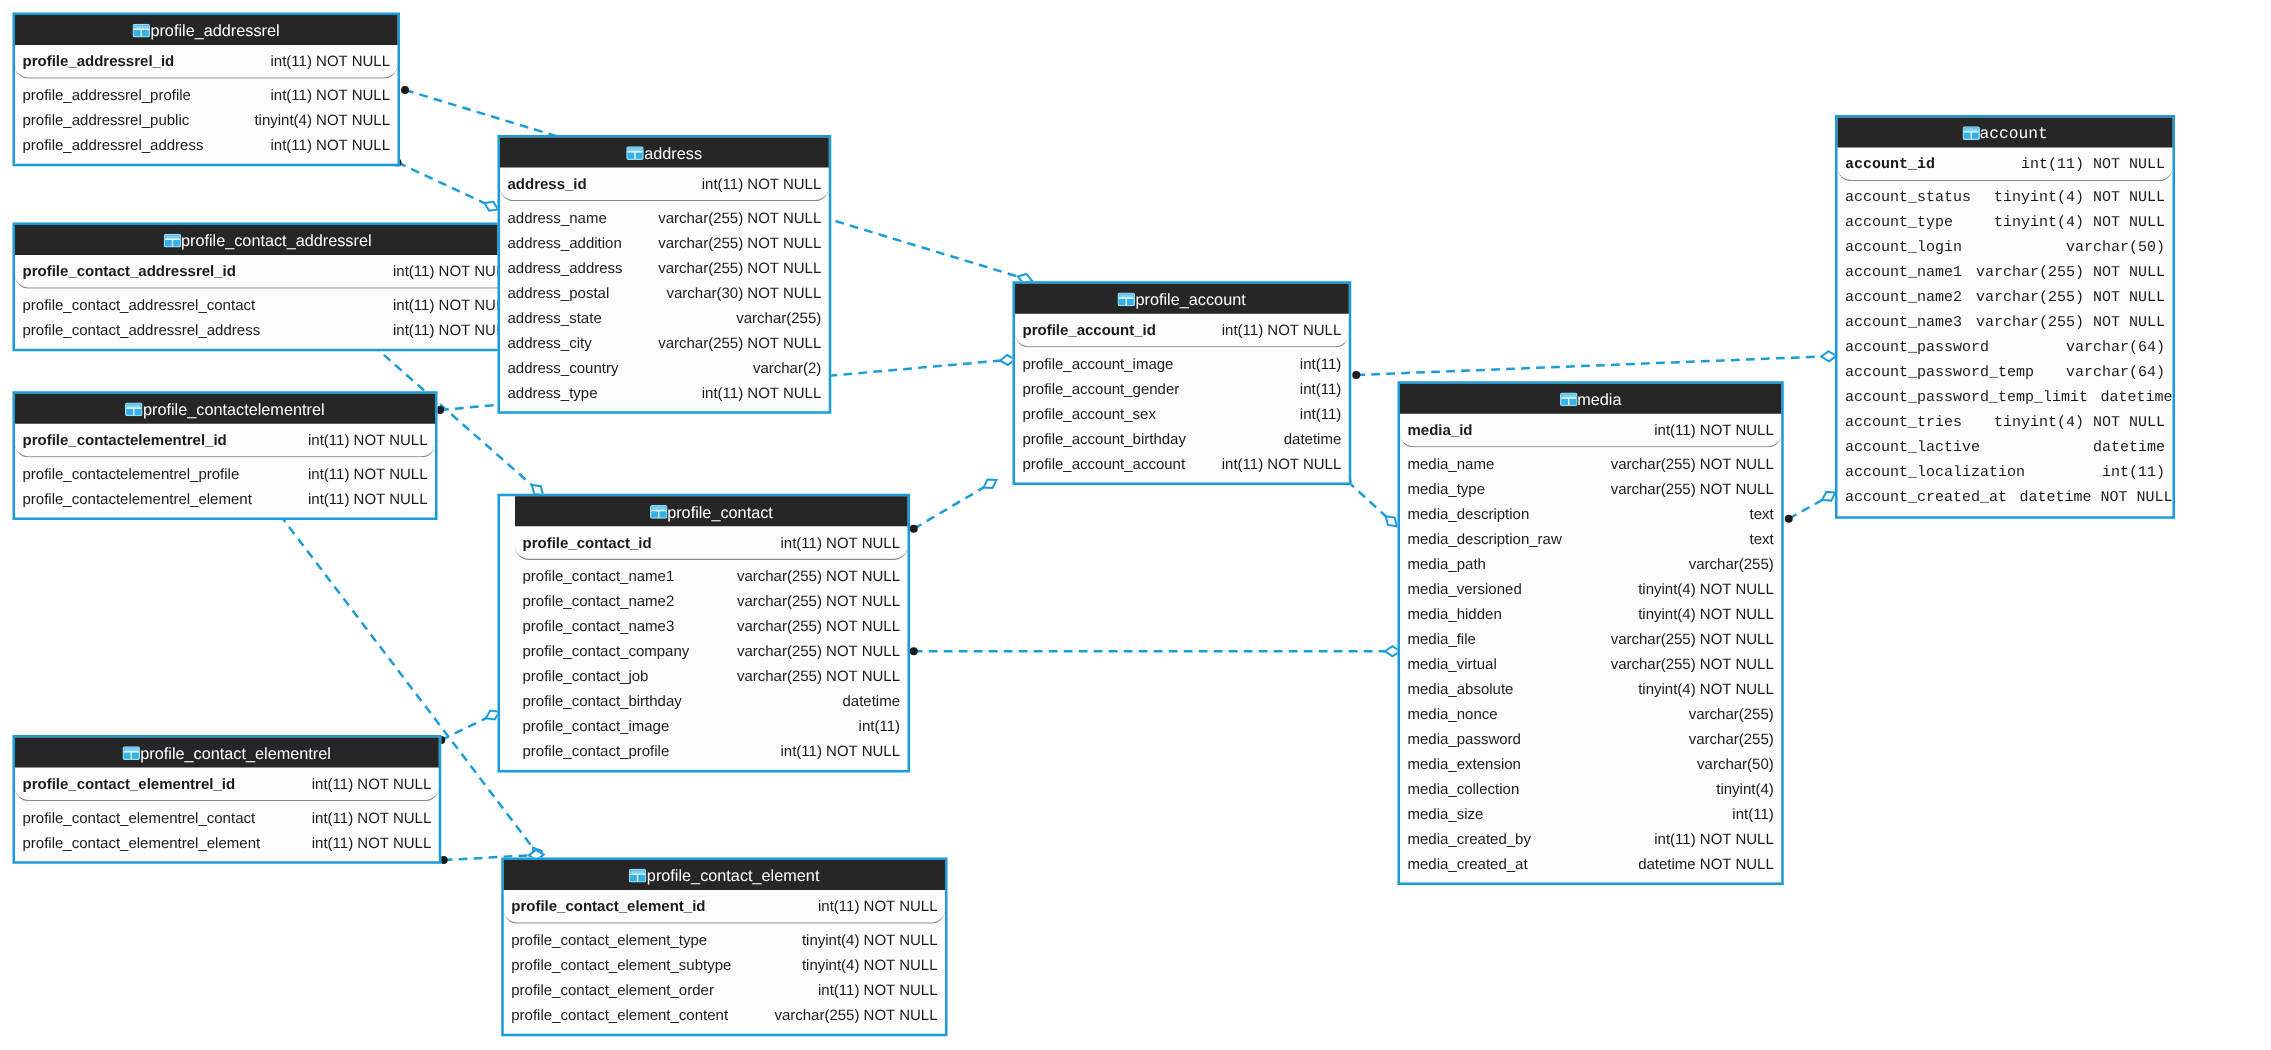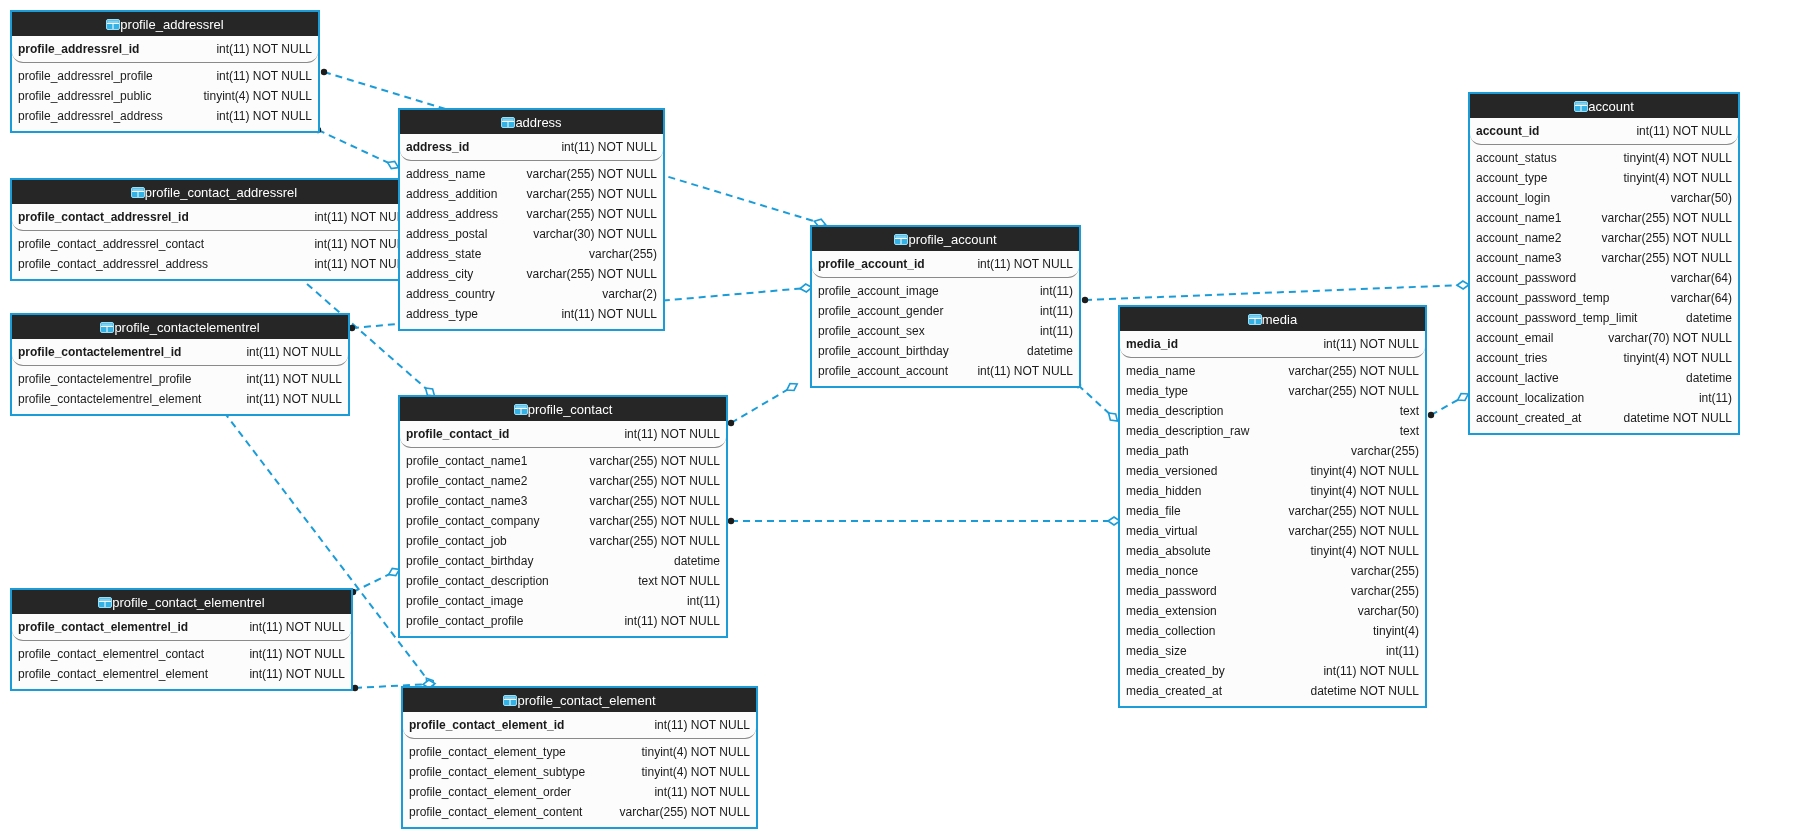--- a/index.html
+++ b/index.html
@@ -268,21 +268,21 @@
           <div class="col-row">
             <span class="col-name">address_country</span>
             <span class="col-type">varchar(2)</span>
           </div>
           <div class="col-row">
             <span class="col-name">address_type</span>
             <span class="col-type">int(11) NOT NULL</span>
           </div>
         </div>
       </div>
-      <div class="table-box" style="left: 398px; top: 395px; width: 330px;">
+      <div class="table-box" style="left: 398px; top: 395px; width: 330px; padding-left: 12px;">
         <div class="table-head">
           <span class="table-icon">
             <svg width="14" height="11" viewBox="0 0 14 11">
               <rect x="0.5" y="0.5" width="13" height="10" rx="1.5" fill="#35b2e5" stroke="#9adef6" stroke-width="1"></rect>
               <rect x="1.5" y="1.5" width="11" height="3" fill="#7fd2f2"></rect>
               <line x1="1" y1="4.5" x2="13" y2="4.5" stroke="#ffffff" stroke-width="1"></line>
               <line x1="7" y1="4.5" x2="7" y2="10" stroke="#ffffff" stroke-width="1"></line>
             </svg>
           </span>
           <span class="table-title">profile_contact</span>
@@ -310,24 +310,20 @@
           </div>
           <div class="col-row">
             <span class="col-name">profile_contact_job</span>
             <span class="col-type">varchar(255) NOT NULL</span>
           </div>
           <div class="col-row">
             <span class="col-name">profile_contact_birthday</span>
             <span class="col-type">datetime</span>
           </div>
           <div class="col-row">
-            <span class="col-name">profile_contact_description</span>
-            <span class="col-type">text NOT NULL</span>
-          </div>
-          <div class="col-row">
             <span class="col-name">profile_contact_image</span>
             <span class="col-type">int(11)</span>
           </div>
           <div class="col-row">
             <span class="col-name">profile_contact_profile</span>
             <span class="col-type">int(11) NOT NULL</span>
           </div>
         </div>
       </div>
       <div class="table-box" style="left: 401px; top: 686px; width: 357px;">
@@ -484,21 +480,21 @@
           <div class="col-row">
             <span class="col-name">media_created_by</span>
             <span class="col-type">int(11) NOT NULL</span>
           </div>
           <div class="col-row">
             <span class="col-name">media_created_at</span>
             <span class="col-type">datetime NOT NULL</span>
           </div>
         </div>
       </div>
-      <div class="table-box" style="left: 1468px; top: 92px; width: 272px;">
+      <div class="table-box" style="left: 1468px; top: 92px; width: 272px; font-family: Liberation Mono, monospace;">
         <div class="table-head">
           <span class="table-icon">
             <svg width="14" height="11" viewBox="0 0 14 11">
               <rect x="0.5" y="0.5" width="13" height="10" rx="1.5" fill="#35b2e5" stroke="#9adef6" stroke-width="1"></rect>
               <rect x="1.5" y="1.5" width="11" height="3" fill="#7fd2f2"></rect>
               <line x1="1" y1="4.5" x2="13" y2="4.5" stroke="#ffffff" stroke-width="1"></line>
               <line x1="7" y1="4.5" x2="7" y2="10" stroke="#ffffff" stroke-width="1"></line>
             </svg>
           </span>
           <span class="table-title">account</span>
@@ -536,24 +532,20 @@
             <span class="col-name">account_password</span>
             <span class="col-type">varchar(64)</span>
           </div>
           <div class="col-row">
             <span class="col-name">account_password_temp</span>
             <span class="col-type">varchar(64)</span>
           </div>
           <div class="col-row">
             <span class="col-name">account_password_temp_limit</span>
             <span class="col-type">datetime</span>
-          </div>
-          <div class="col-row">
-            <span class="col-name">account_email</span>
-            <span class="col-type">varchar(70) NOT NULL</span>
           </div>
           <div class="col-row">
             <span class="col-name">account_tries</span>
             <span class="col-type">tinyint(4) NOT NULL</span>
           </div>
           <div class="col-row">
             <span class="col-name">account_lactive</span>
             <span class="col-type">datetime</span>
           </div>
           <div class="col-row">

